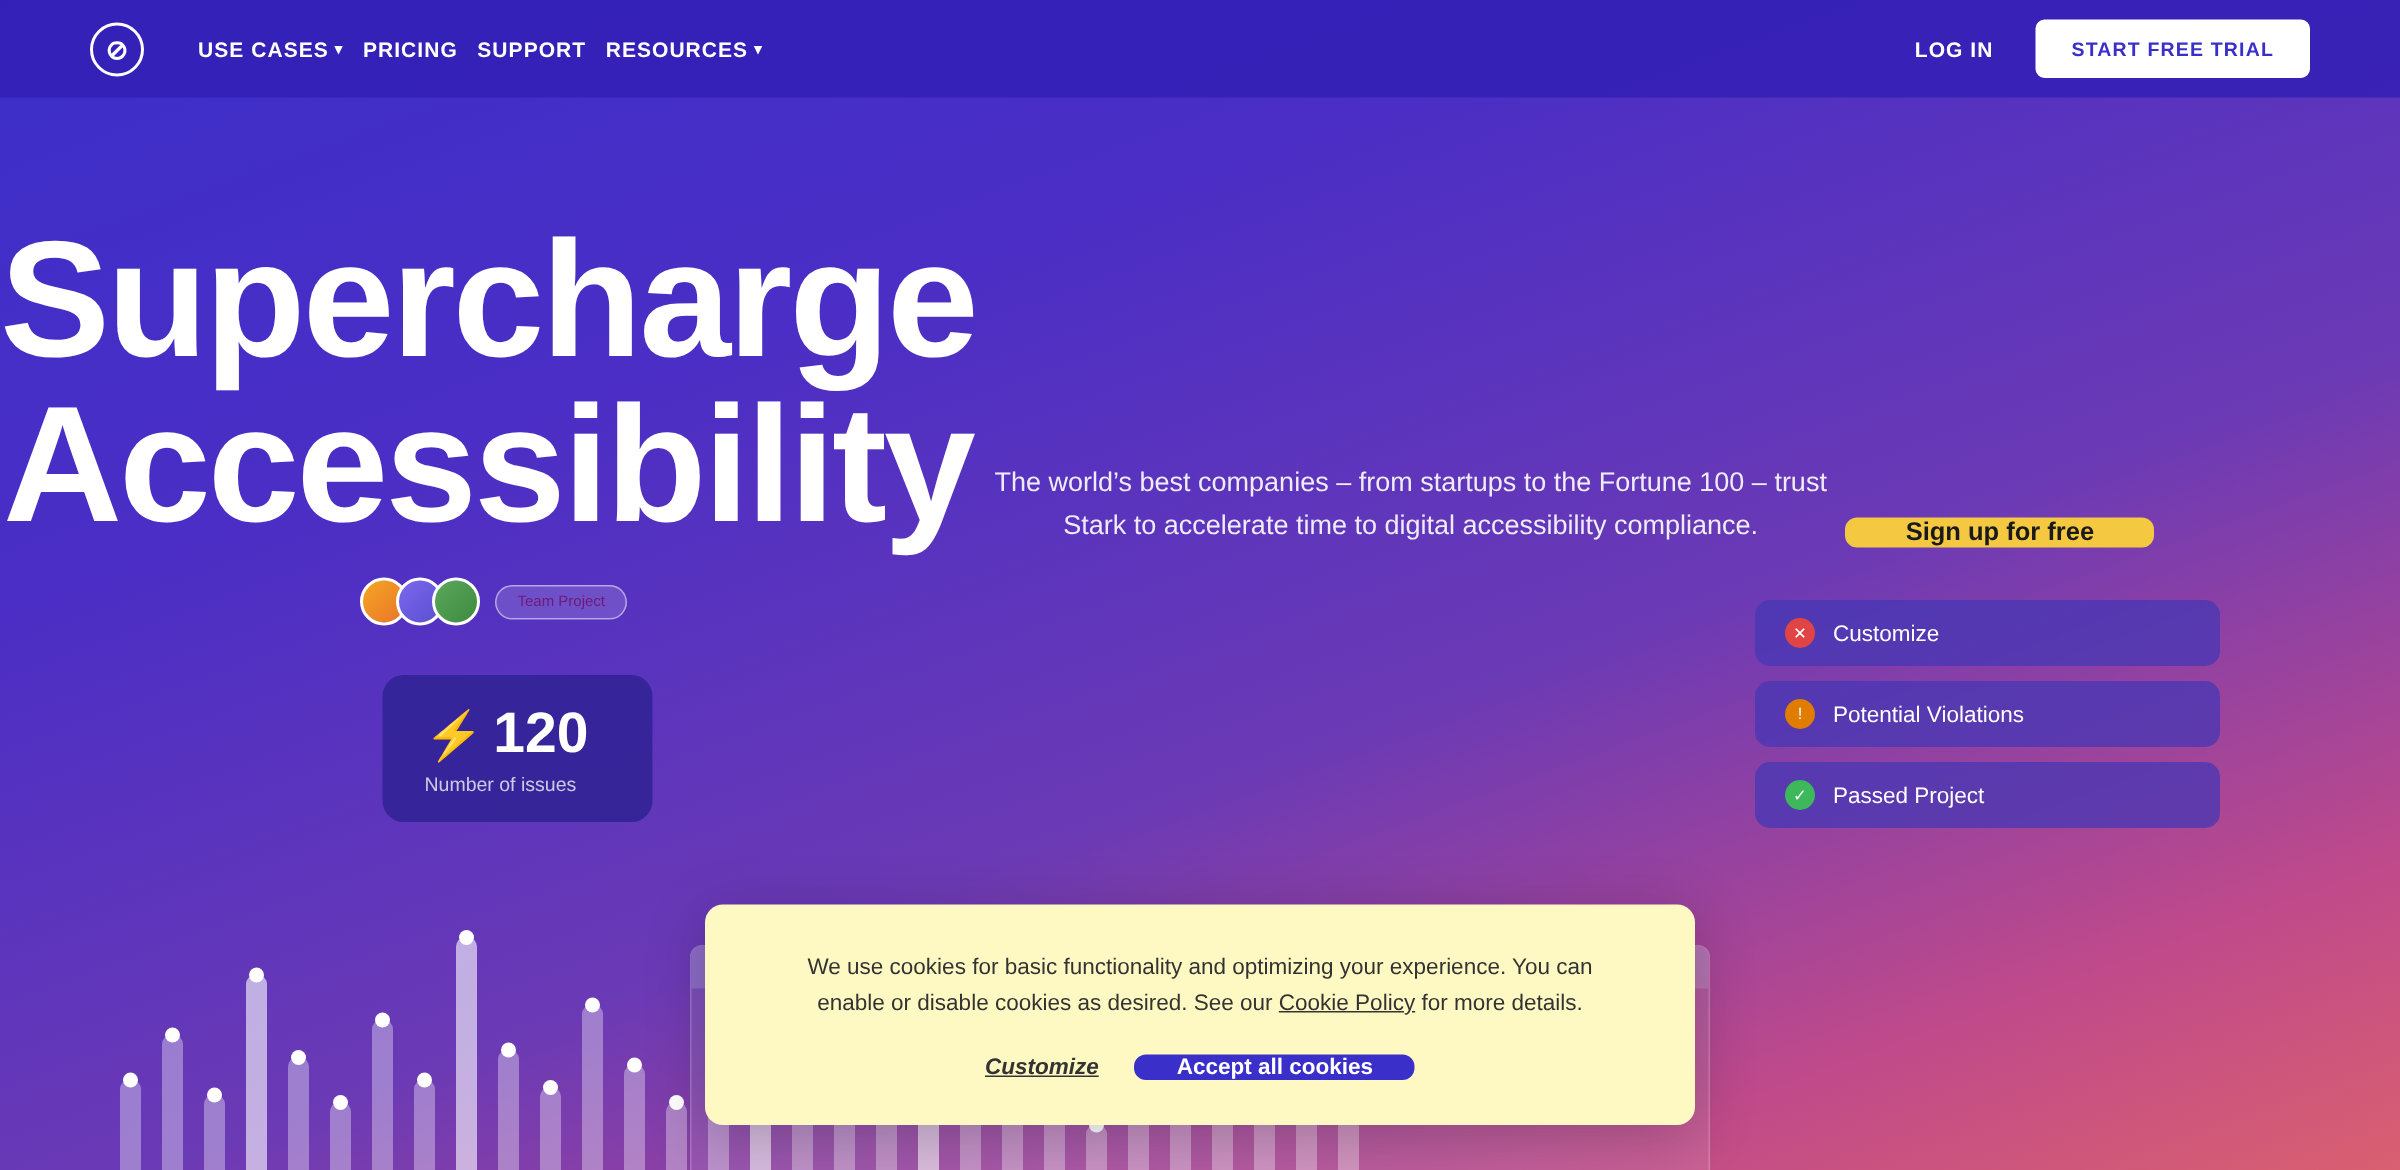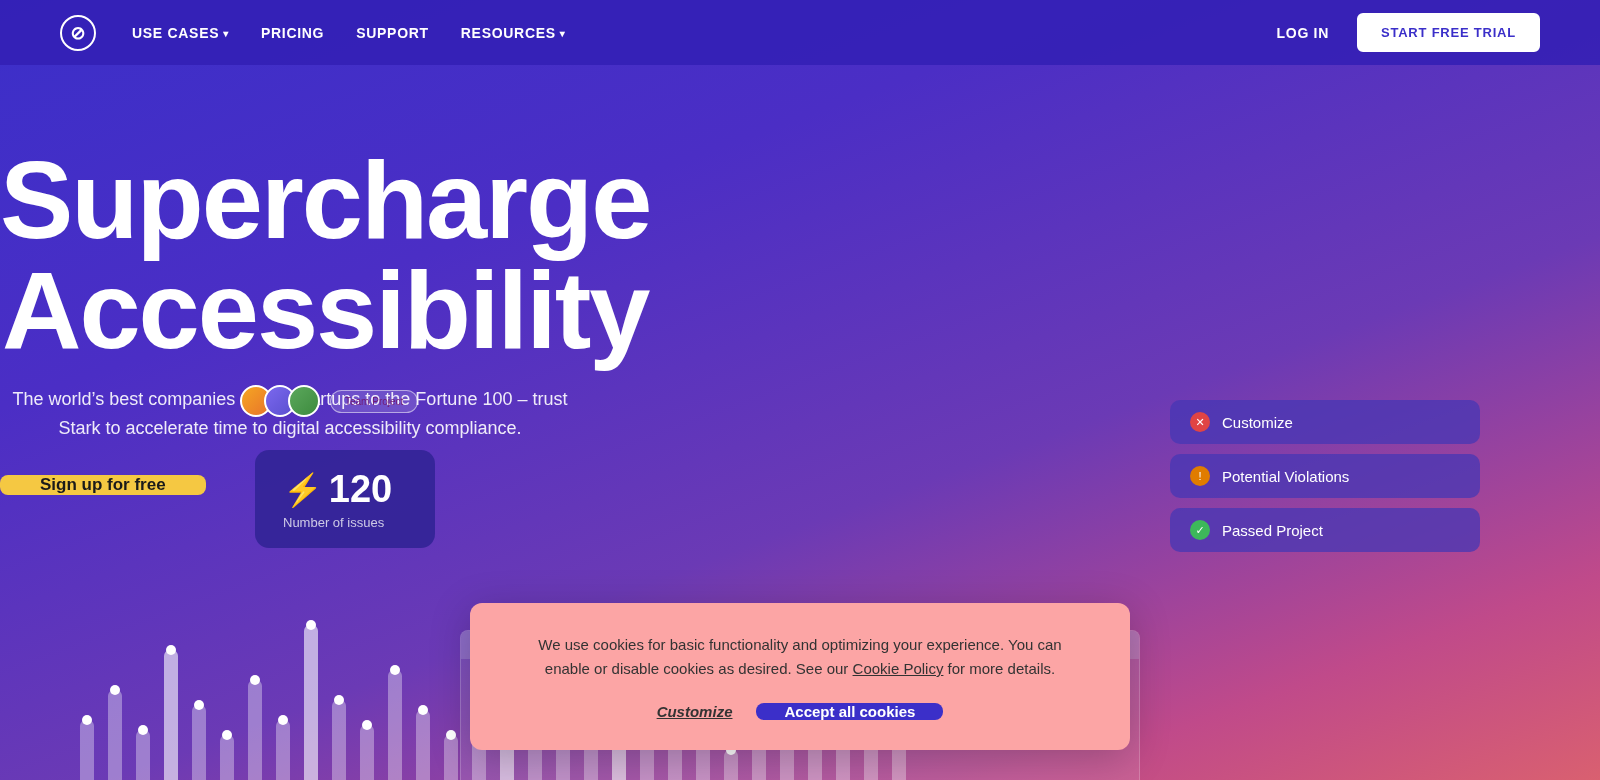--- a/index.html
+++ b/index.html
@@ -44,21 +44,21 @@
       align-items: center;
       justify-content: center;
       color: white;
       font-size: 18px;
       font-weight: bold;
       flex-shrink: 0;
     }
     .nav-links {
       display: flex;
       align-items: center;
-      gap: 32px;
+      gap: 13px;
     }
     .nav-link {
       color: white;
       font-size: 14px;
       font-weight: 700;
       letter-spacing: 0.05em;
       text-transform: uppercase;
       cursor: pointer;
       display: flex;
       align-items: center;
@@ -94,22 +94,21 @@
       letter-spacing: 0.06em;
       text-transform: uppercase;
       cursor: pointer;
     }
 
     
     .hero-content {
       position: relative;
       z-index: 5;
       display: flex;
-      flex-direction: column;
-      align-items: flex-start;
+      align-items: flex-end;
       padding-top: 80px;
     }
     .hero-title {
       color: white;
       font-size: 110px;
       font-weight: 900;
       line-height: 1.0;
       text-align: center;
       letter-spacing: -2px;
       max-width: 900px;
@@ -271,21 +270,21 @@
       background: rgba(255,255,255,0.6);
     }
 
     
     .cookie-banner {
       position: absolute;
       z-index: 100;
       bottom: 30px;
       left: 50%;
       transform: translateX(-50%);
-      background: #fca5a5;
+      background: #fef9c3;
       border-radius: 12px;
       padding: 30px 44px;
       max-width: 660px;
       width: 660px;
       box-shadow: 0 8px 40px rgba(0,0,0,0.22);
       text-align: center;
     }
     .cookie-text {
       font-size: 15px;
       color: #333;

